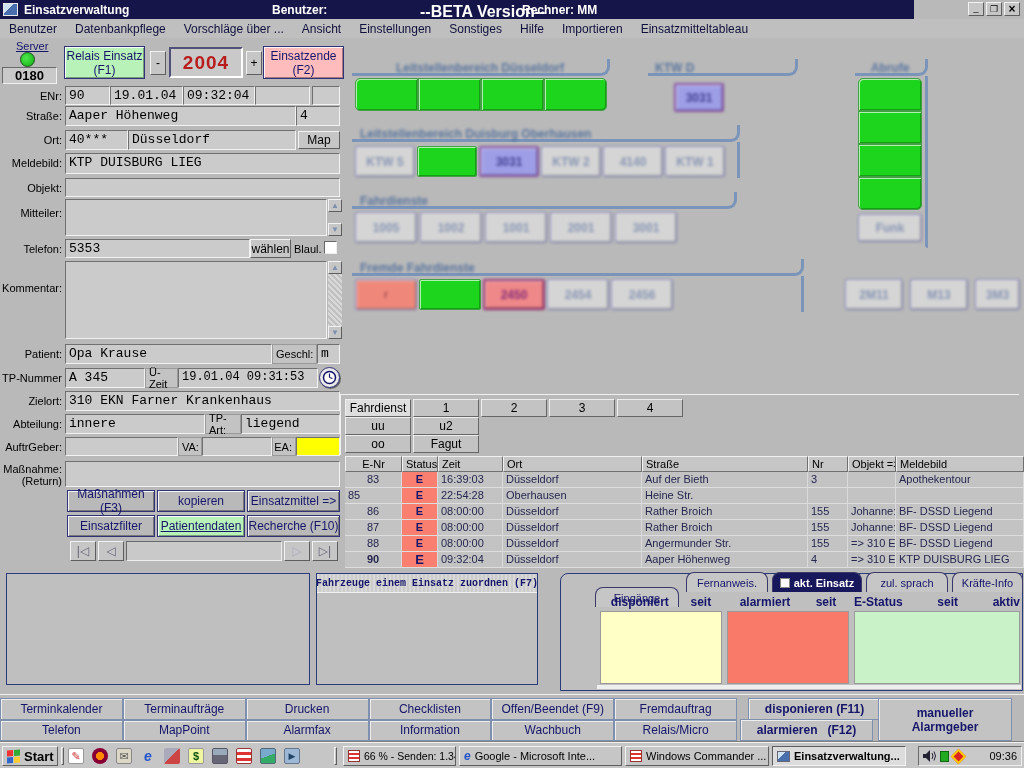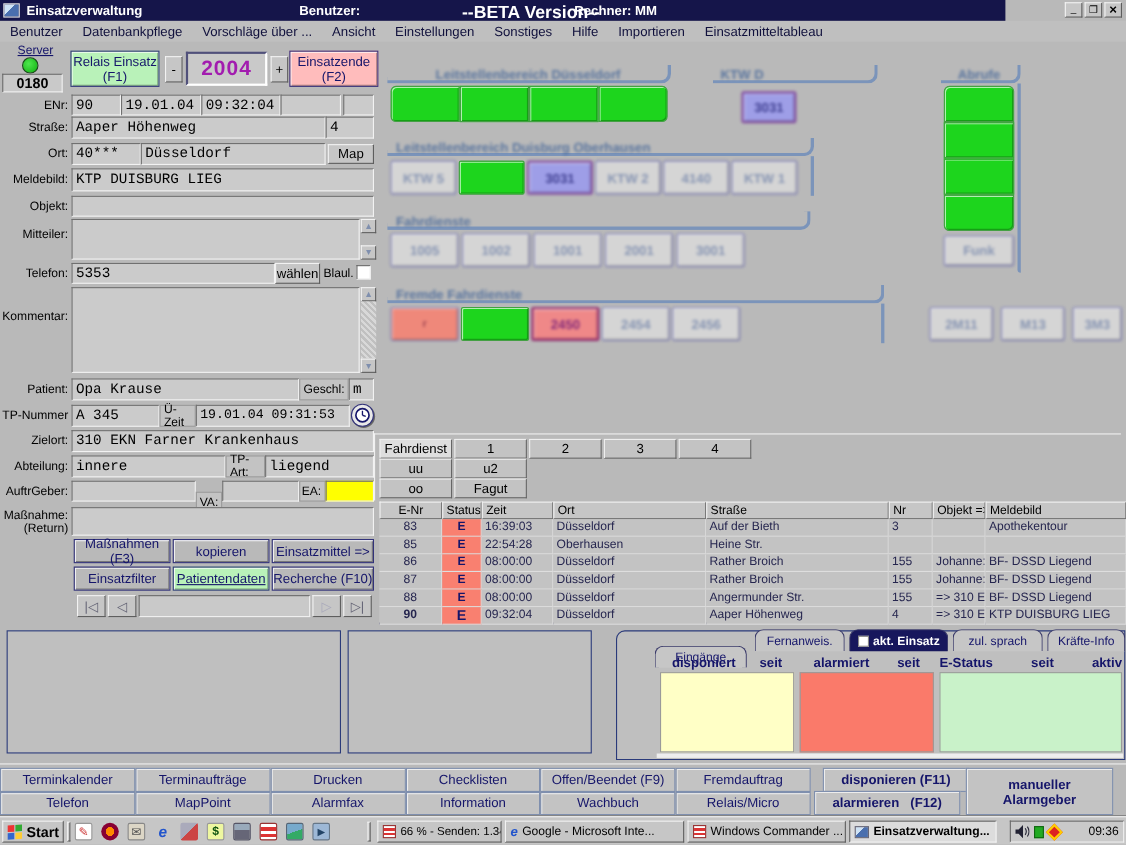--- a/index.html
+++ b/index.html
@@ -74,21 +74,21 @@
 <div class="abs" style="left:16px;top:40px;color:#15156a;text-decoration:underline;font-size:11px;">Server</div>
 <div class="abs" style="left:20px;top:52px;width:15px;height:15px;border-radius:50%;background:radial-gradient(circle at 5px 5px,#4de84d,#0fae0f);border:1px solid #1a4a1a;"></div>
 <div class="abs sunken" style="left:2px;top:67px;width:55px;height:17px;font-weight:bold;font-size:13px;text-align:center;line-height:15px;"><span>0180</span></div>
 
 <div class="abs navybtn" style="left:64px;top:46px;width:81px;height:33px;background:#b9f2b9;"><span>Relais Einsatz
 (F1)</span></div>
 <div class="abs smallbtn" style="left:150px;top:51px;width:16px;height:24px;">
     <span>-</span>
   </div>
 <div class="abs sunken" style="left:169px;top:47px;width:74px;height:31px;border-width:2px;border-color:#50507a #fff #fff #50507a;display:flex;align-items:center;justify-content:center;">
-    <span style="font-weight:bold;font-size:19px;color:#a21caf;letter-spacing:1px;">2004</span>
+    <span style="font-weight:bold;font-size:19px;color:#b91c1c;letter-spacing:1px;">2004</span>
   </div>
 <div class="abs smallbtn" style="left:246px;top:51px;width:16px;height:24px;">
     <span>+</span>
   </div>
 <div class="abs navybtn" style="left:263px;top:46px;width:81px;height:33px;background:#ffbcbc;"><span>Einsatzende
 (F2)</span></div>
 
 <div class="abs lbl" style="left:0;top:90px;width:62px;">ENr:</div>
 <div class="abs fld" style="left:65px;top:86px;width:45px;height:19px;"><span>90</span></div>
 <div class="abs fld" style="left:110px;top:86px;width:73px;height:19px;"><span>19.01.04</span></div>
@@ -158,21 +158,21 @@
 
 <div class="abs lbl" style="left:0;top:418px;width:62px;">Abteilung:</div>
 <div class="abs fld" style="left:65px;top:414px;width:140px;height:20px;"><span>innere</span></div>
 <div class="abs glbl" style="left:205px;top:414px;width:36px;height:20px;">
     <span>TP-Art:</span>
   </div>
 <div class="abs fld" style="left:241px;top:414px;width:99px;height:20px;"><span>liegend</span></div>
 
 <div class="abs lbl" style="left:0;top:441px;width:62px;">AuftrGeber:</div>
 <div class="abs fld" style="left:65px;top:437px;width:113px;height:19px;"></div>
-<div class="abs glbl" style="left:178px;top:437px;width:24px;height:19px;justify-content:center;margin-top:10px;">
+<div class="abs glbl" style="left:178px;top:437px;width:24px;height:19px;justify-content:flex-start;">
     <span>VA:</span>
   </div>
 <div class="abs fld" style="left:202px;top:437px;width:70px;height:19px;"></div>
 <div class="abs glbl" style="left:272px;top:437px;width:24px;height:19px;justify-content:flex-end;">
     <span>EA:</span>
   </div>
 <div class="abs fld" style="left:296px;top:437px;width:44px;height:19px;background:#ffff00;"></div>
 
 <div class="abs lbl" style="left:0;top:463px;width:62px;white-space:pre-line;">Maßnahme:
 (Return)</div>
@@ -333,21 +333,21 @@
 
   <div class="td" style="text-align:center;"><span>83</span></div>
   <div class="td st"><span>E</span></div>
   <div class="td"><span>16:39:03</span></div>
   <div class="td"><span>Düsseldorf</span></div>
   <div class="td"><span>Auf der Bieth</span></div>
   <div class="td"><span>3</span></div>
   <div class="td" style="text-align:right;"><span></span></div>
   <div class="td"><span>Apothekentour</span></div>
 
-  <div class="td" style="text-align:center;"><span>85</span></div>
+  <div class="td" style="text-align:left;"><span>85</span></div>
   <div class="td st"><span>E</span></div>
   <div class="td"><span>22:54:28</span></div>
   <div class="td"><span>Oberhausen</span></div>
   <div class="td"><span>Heine Str.</span></div>
   <div class="td"><span></span></div>
   <div class="td" style="text-align:right;"><span></span></div>
   <div class="td"><span></span></div>
 
   <div class="td" style="text-align:center;"><span>86</span></div>
   <div class="td st"><span>E</span></div>
@@ -383,20 +383,23 @@
   <div class="td"><span>Aaper Höhenweg</span></div>
   <div class="td"><span>4</span></div>
   <div class="td" style="text-align:right;"><span>=&gt; 310 E</span></div>
   <div class="td"><span>KTP DUISBURG LIEG</span></div>
 </div>
 
 <div class="abs" style="left:6px;top:573px;width:304px;height:112px;border:1px solid #2a3a7a;background:#bfbfbf;">
   <div style="height:91px;"></div>
 </div>
 <div class="abs" style="left:316px;top:573px;width:222px;height:112px;border:1px solid #2a3a7a;background:#bfbfbf;">
+  <div style="height:19px;background:repeating-linear-gradient(90deg,#d8d8d8 0 2px,#cccccc 2px 4px);border-bottom:1px solid #f2f2f2;display:flex;align-items:center;justify-content:center;overflow:hidden;">
+    <span class="mono" style="font-weight:bold;font-size:10px;color:#15156a;white-space:nowrap;">Fahrzeuge einem Einsatz zuordnen (F7)</span>
+  </div>
   <div style="height:91px;"></div>
 </div>
 
 <div class="abs" style="left:560px;top:573px;width:463px;height:118px;border:1px solid #2a3a7a;border-radius:8px 0 0 0;background:#bfbfbf;"></div>
 <div class="abs stab" style="left:595px;top:587px;width:84px;">
     <span>Eingänge</span>
   </div>
 <div class="abs stab" style="left:686px;top:572px;width:82px;">
     <span>Fernanweis.</span>
   </div>

